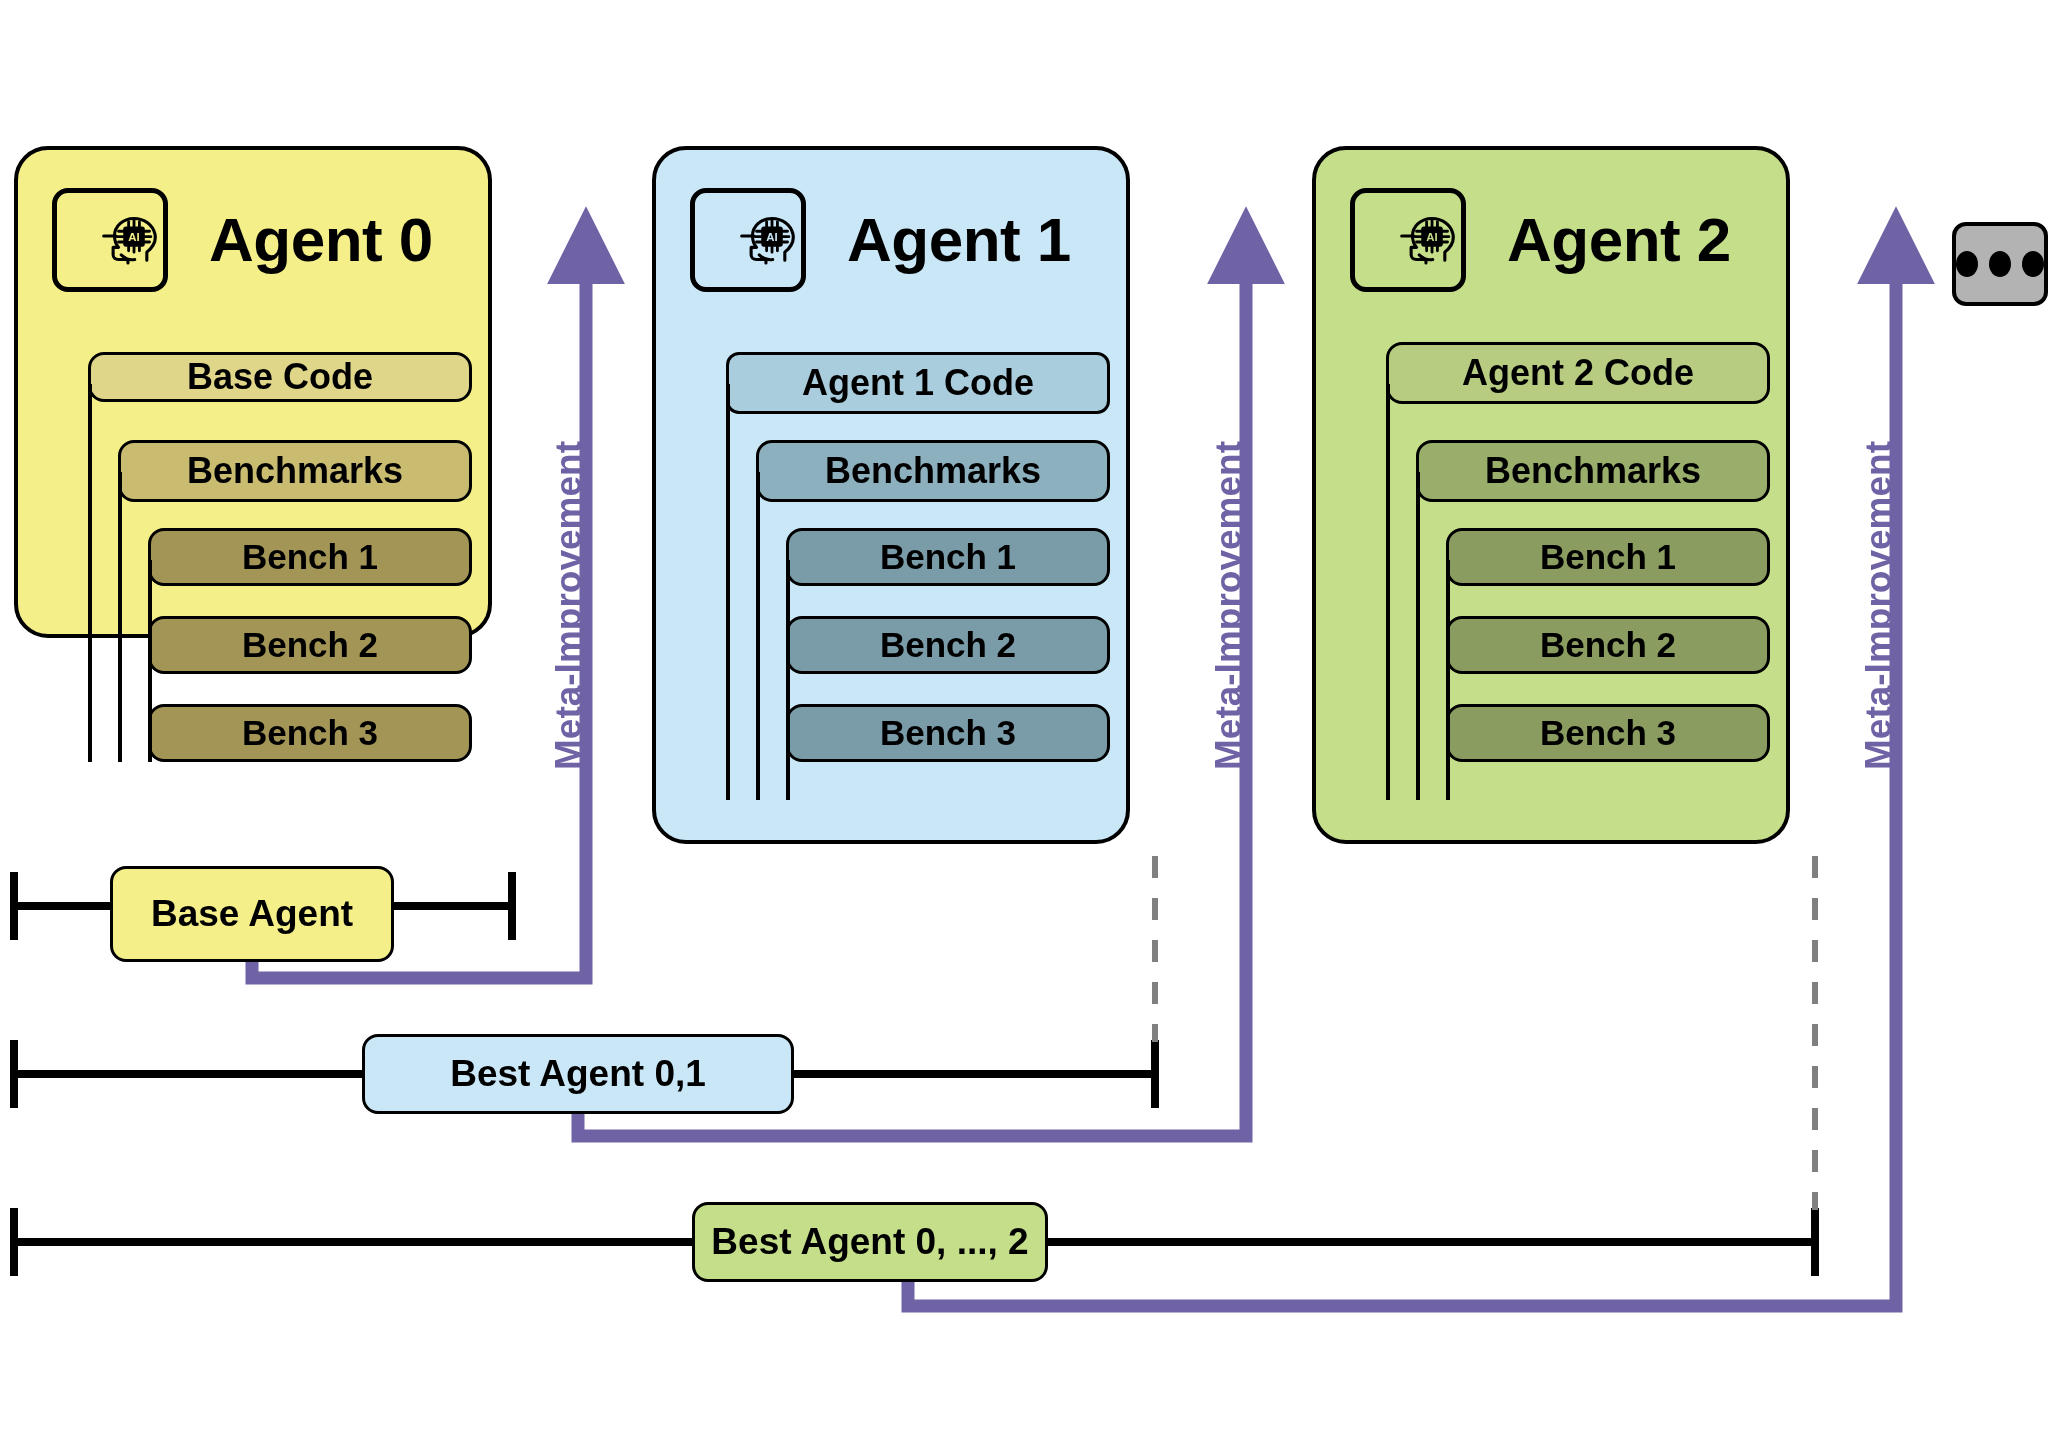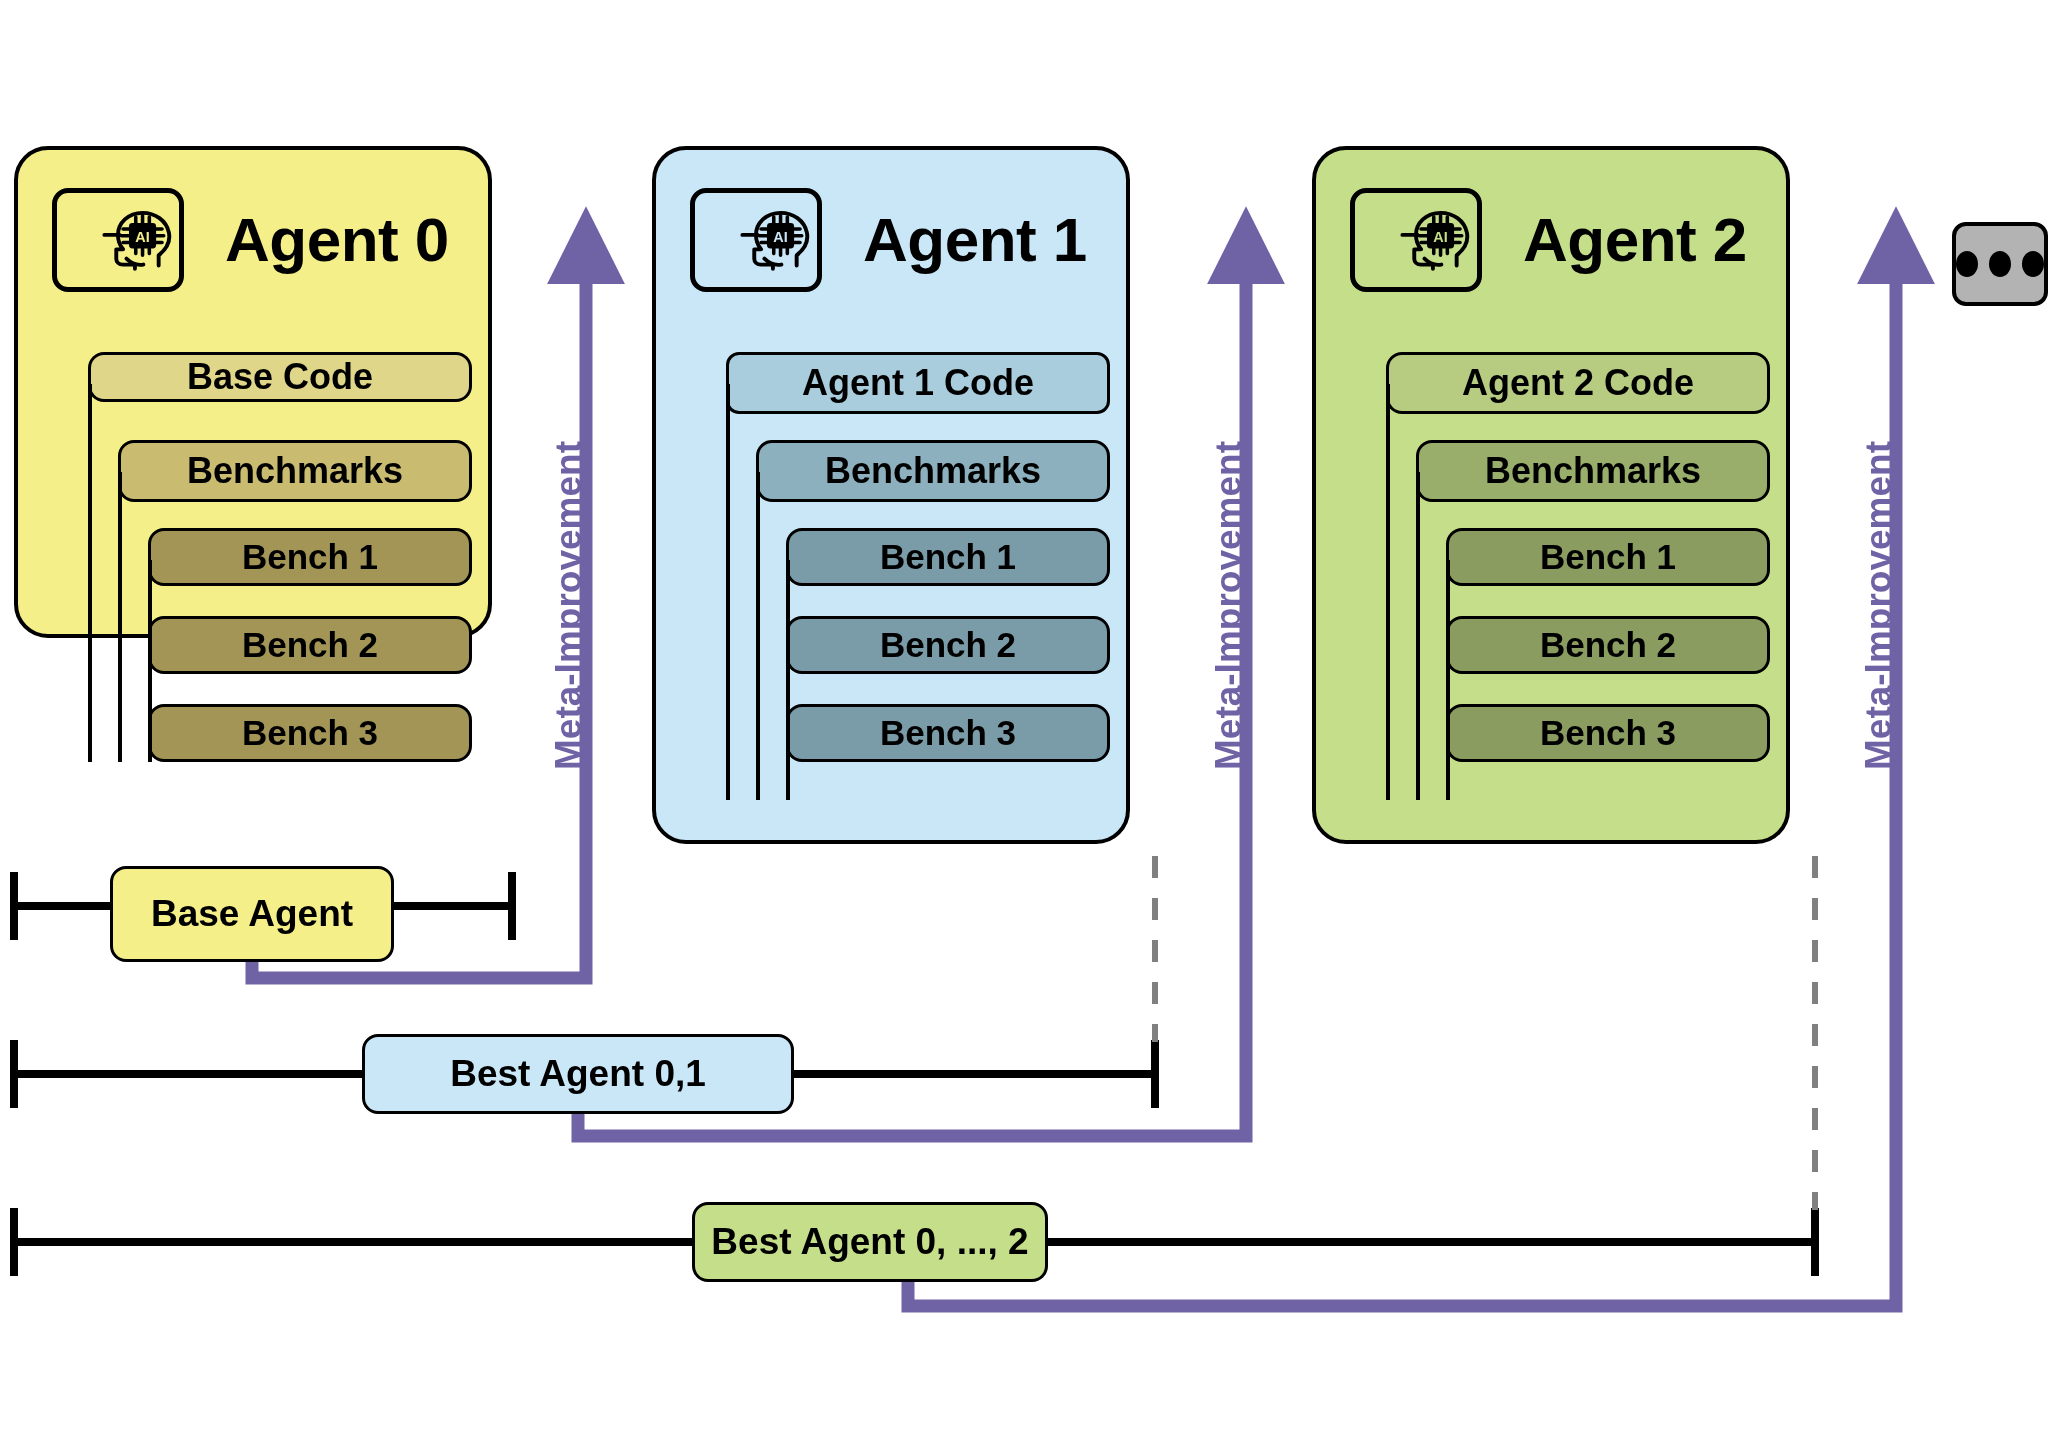--- a/index.html
+++ b/index.html
@@ -4,21 +4,21 @@
 <style>
   html,body{margin:0;padding:0;background:#ffffff;}
   body{width:2048px;height:1445px;position:relative;overflow:hidden;
        font-family:"Liberation Sans","DejaVu Sans",sans-serif;}
   .stage{position:absolute;left:0;top:0;width:2048px;height:1445px;}
   svg.layer{position:absolute;left:0;top:0;width:2048px;height:1445px;overflow:visible;}
 
   
   .panel{position:absolute;border:4px solid #000;border-radius:34px;box-sizing:border-box;}
   .panel-head{position:absolute;display:flex;align-items:center;}
-  .ico-frame{width:132px;height:104px;border:5px solid #000;border-radius:16px;
+  .ico-frame{width:116px;height:104px;border:5px solid #000;border-radius:16px;
              box-sizing:border-box;display:flex;align-items:center;padding-left:44px;}
   .ico-frame svg{display:block;}
   .agent-title{font-size:62px;font-weight:bold;color:#000;margin-left:41px;
                letter-spacing:-0.5px;line-height:1;white-space:nowrap;}
 
   .ibox{position:absolute;border:3px solid #000;border-radius:16px;box-sizing:border-box;
         display:flex;align-items:center;justify-content:center;
         font-size:36px;font-weight:bold;color:#000;white-space:nowrap;}
   .ibox.b1{font-size:35px;}
 
@@ -117,21 +117,21 @@
           <path d="M33 27 L26 27 M33 35 L24 35 M33 43 L26 43"></path>
           <path d="M65 27 L72 27 M65 35 L74 35 M65 43 L72 43"></path>
         </g>
         <rect x="33" y="20" width="32" height="30" rx="4" fill="#000"></rect>
         <text x="49" y="42" font-family="Liberation Sans, sans-serif" font-size="17" font-weight="bold" fill="#c5de8a" text-anchor="middle">AI</text>
       </svg>
     </div>
     <div class="agent-title">Agent 2</div>
   </div>
 
-  <div class="ibox" style="left:1386px;top:352px;width:384px;height:62px;background:#b7cc81;">Agent 2 Code</div>
+  <div class="ibox" style="left:1386px;top:342px;width:384px;height:62px;background:#b7cc81;">Agent 2 Code</div>
   <div class="ibox" style="left:1416px;top:440px;width:354px;height:62px;background:#9aae6b;">Benchmarks</div>
   <div class="ibox b1" style="left:1446px;top:528px;width:324px;height:58px;background:#8a9c5f;">Bench 1</div>
   <div class="ibox b1" style="left:1446px;top:616px;width:324px;height:58px;background:#8a9c5f;">Bench 2</div>
   <div class="ibox b1" style="left:1446px;top:704px;width:324px;height:58px;background:#8a9c5f;">Bench 3</div>
 
   <div class="dots-box" style="left:1952px;top:222px;width:96px;height:84px;">
     <span class="dot"></span>
     <span class="dot"></span>
     <span class="dot"></span>
   </div>

